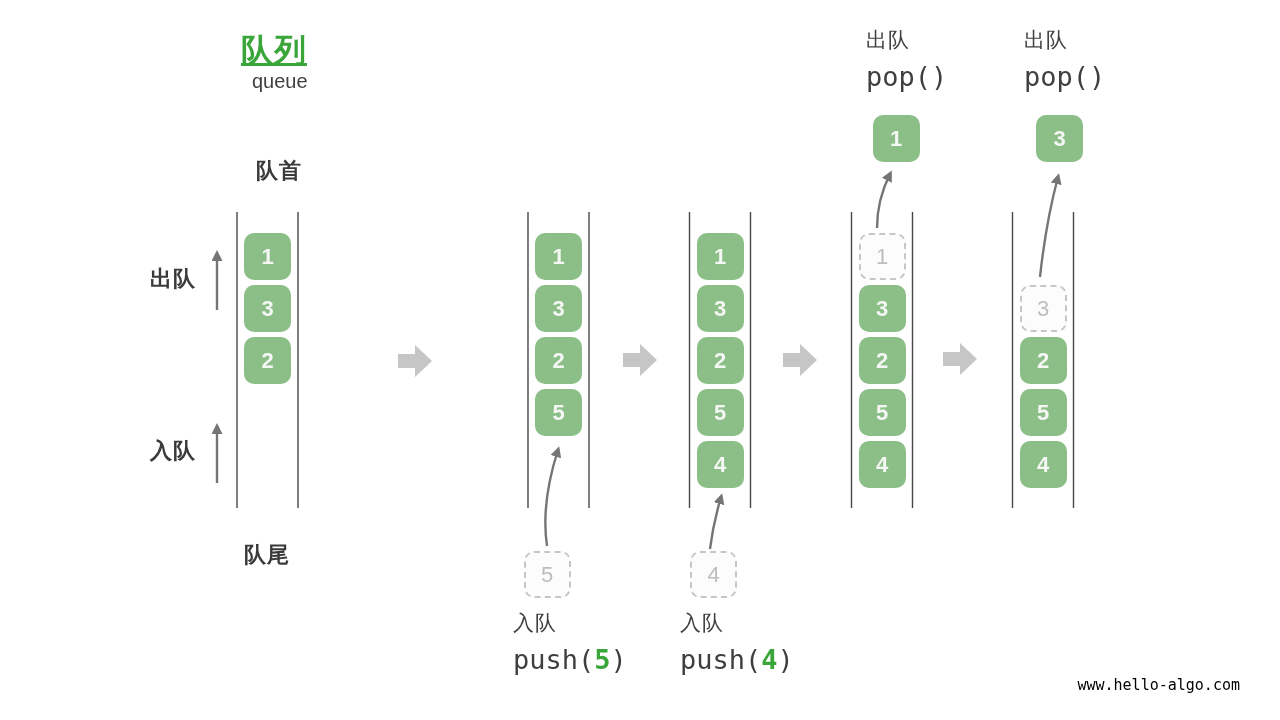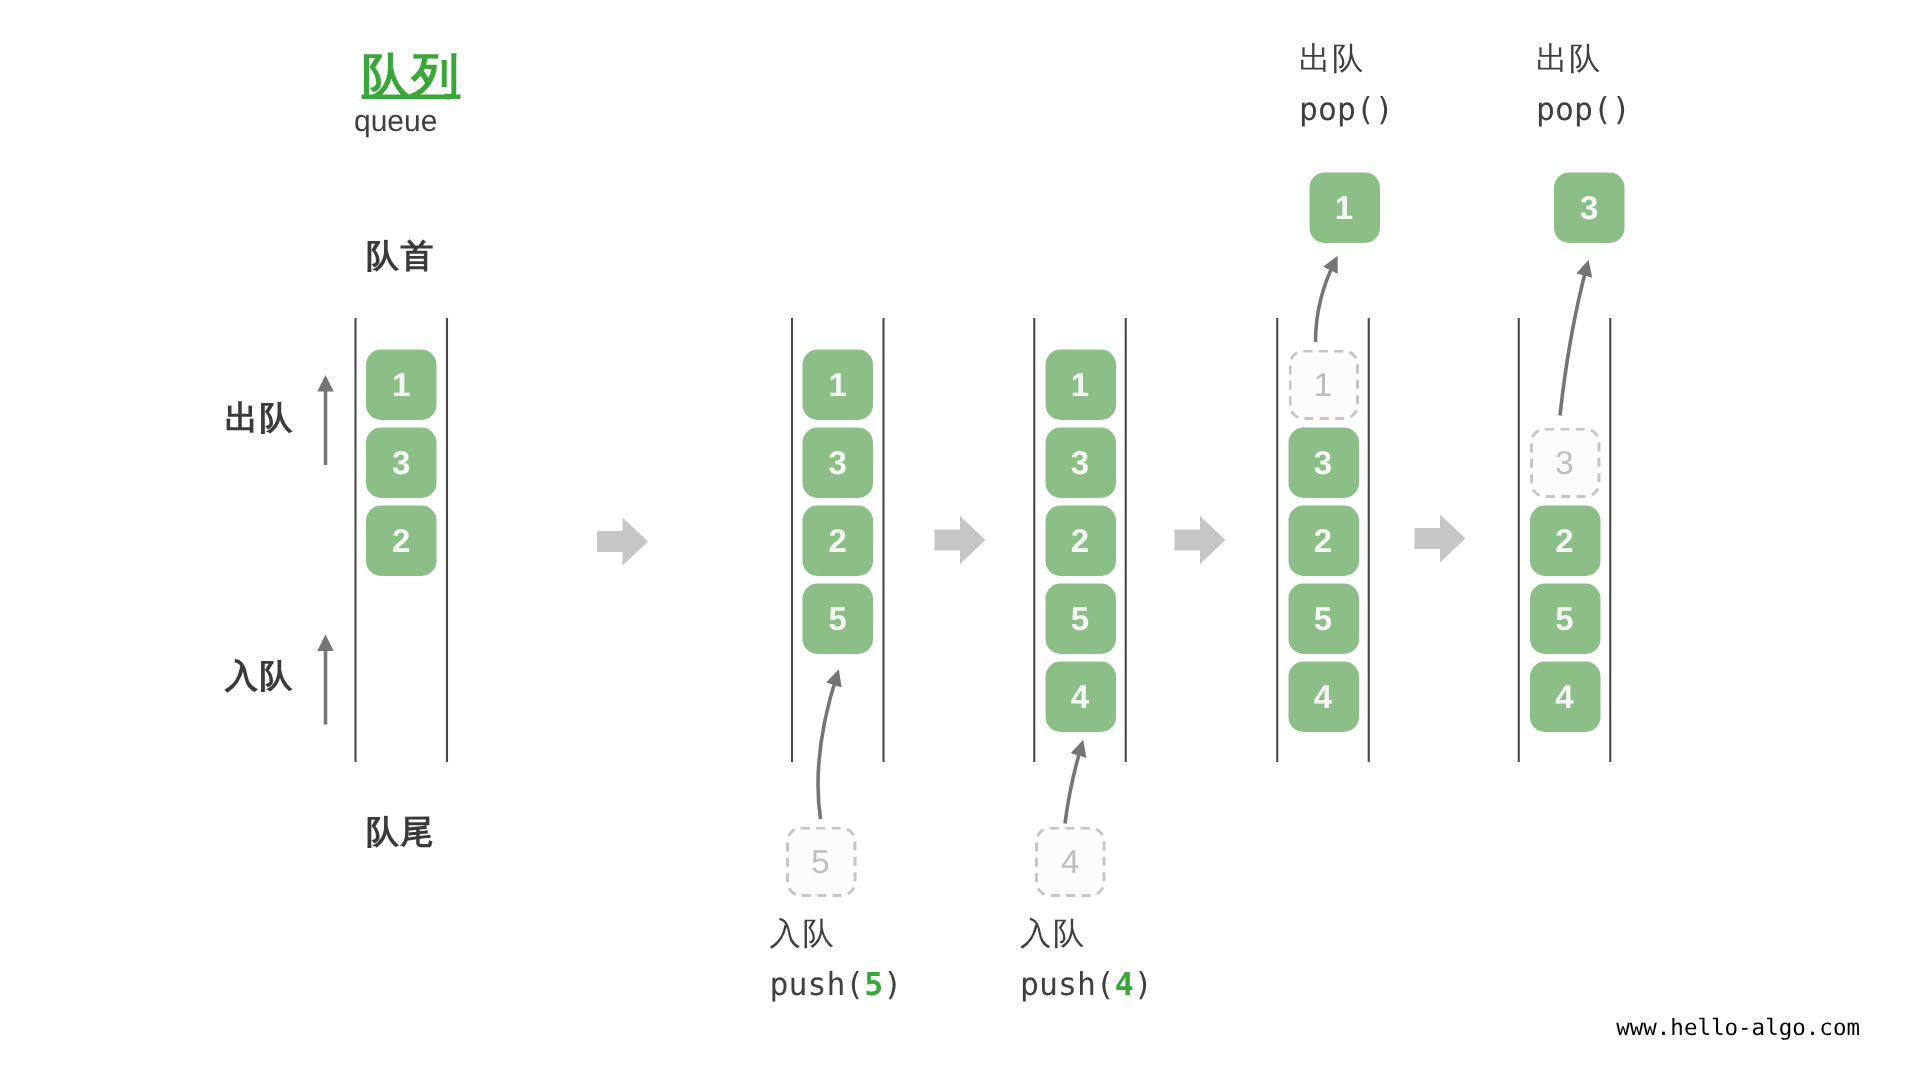--- a/index.html
+++ b/index.html
@@ -5,40 +5,40 @@
   html,body{margin:0;padding:0;}
   body{
     width:1280px;height:720px;position:relative;overflow:hidden;
     background:#ffffff;
     font-family:"Liberation Sans",sans-serif;
     color:#3f3f3f;
     -webkit-font-smoothing:antialiased;
   }
   .abs{position:absolute;}
   .title-zh{left:241px;top:29px;font-size:32px;font-weight:700;color:#3aa63a;letter-spacing:1px;text-decoration:underline;}
-  .title-en{left:236px;top:70px;font-size:20px;color:#3f3f3f;}
+  .title-en{left:252px;top:70px;font-size:20px;color:#3f3f3f;}
   .side-label{font-size:22px;font-weight:700;color:#3a3a3a;letter-spacing:1px;}
-  .label-front{left:244px;top:156px;}
+  .label-front{left:256px;top:156px;}
   .label-rear{left:244px;top:540px;font-family:Liberation Mono, monospace;}
   .label-dequeue{left:150px;top:264px;}
   .label-enqueue{left:150px;top:436px;}
   .footer{right:40px;top:676px;font-family:"DejaVu Sans Mono",monospace;font-size:15px;color:#000000;}
   .cell{
     position:absolute;width:47px;height:47px;border-radius:10px;
     background:#8cbf87;color:#f5f7f4;
     font-size:22px;font-weight:700;
     display:flex;align-items:center;justify-content:center;
     box-sizing:border-box;
   }
   .cell.dashed{
     background:#fcfcfc;border:2px dashed #c6c6c6;color:#bdbdbd;font-weight:400;
   }
   .op-label{position:absolute;line-height:1.0;}
   .op-zh{font-size:21px;color:#3f3f3f;letter-spacing:1px;margin-bottom:13px;}
-  .op-code{font-family:"DejaVu Sans Mono",monospace;font-size:21px;color:#3f3f3f;}
+  .op-code{font-family:"DejaVu Sans Mono",monospace;font-size:27px;color:#3f3f3f;}
   .op-code .arg{color:#3aa63a;font-weight:700;}
   svg{position:absolute;left:0;top:0;}
 </style>
 </head>
 <body>
 
 <div class="abs title-zh">队列</div>
 <div class="abs title-en">queue</div>
 <div class="abs side-label label-front">队首</div>
 <div class="abs side-label label-rear">队尾</div>

